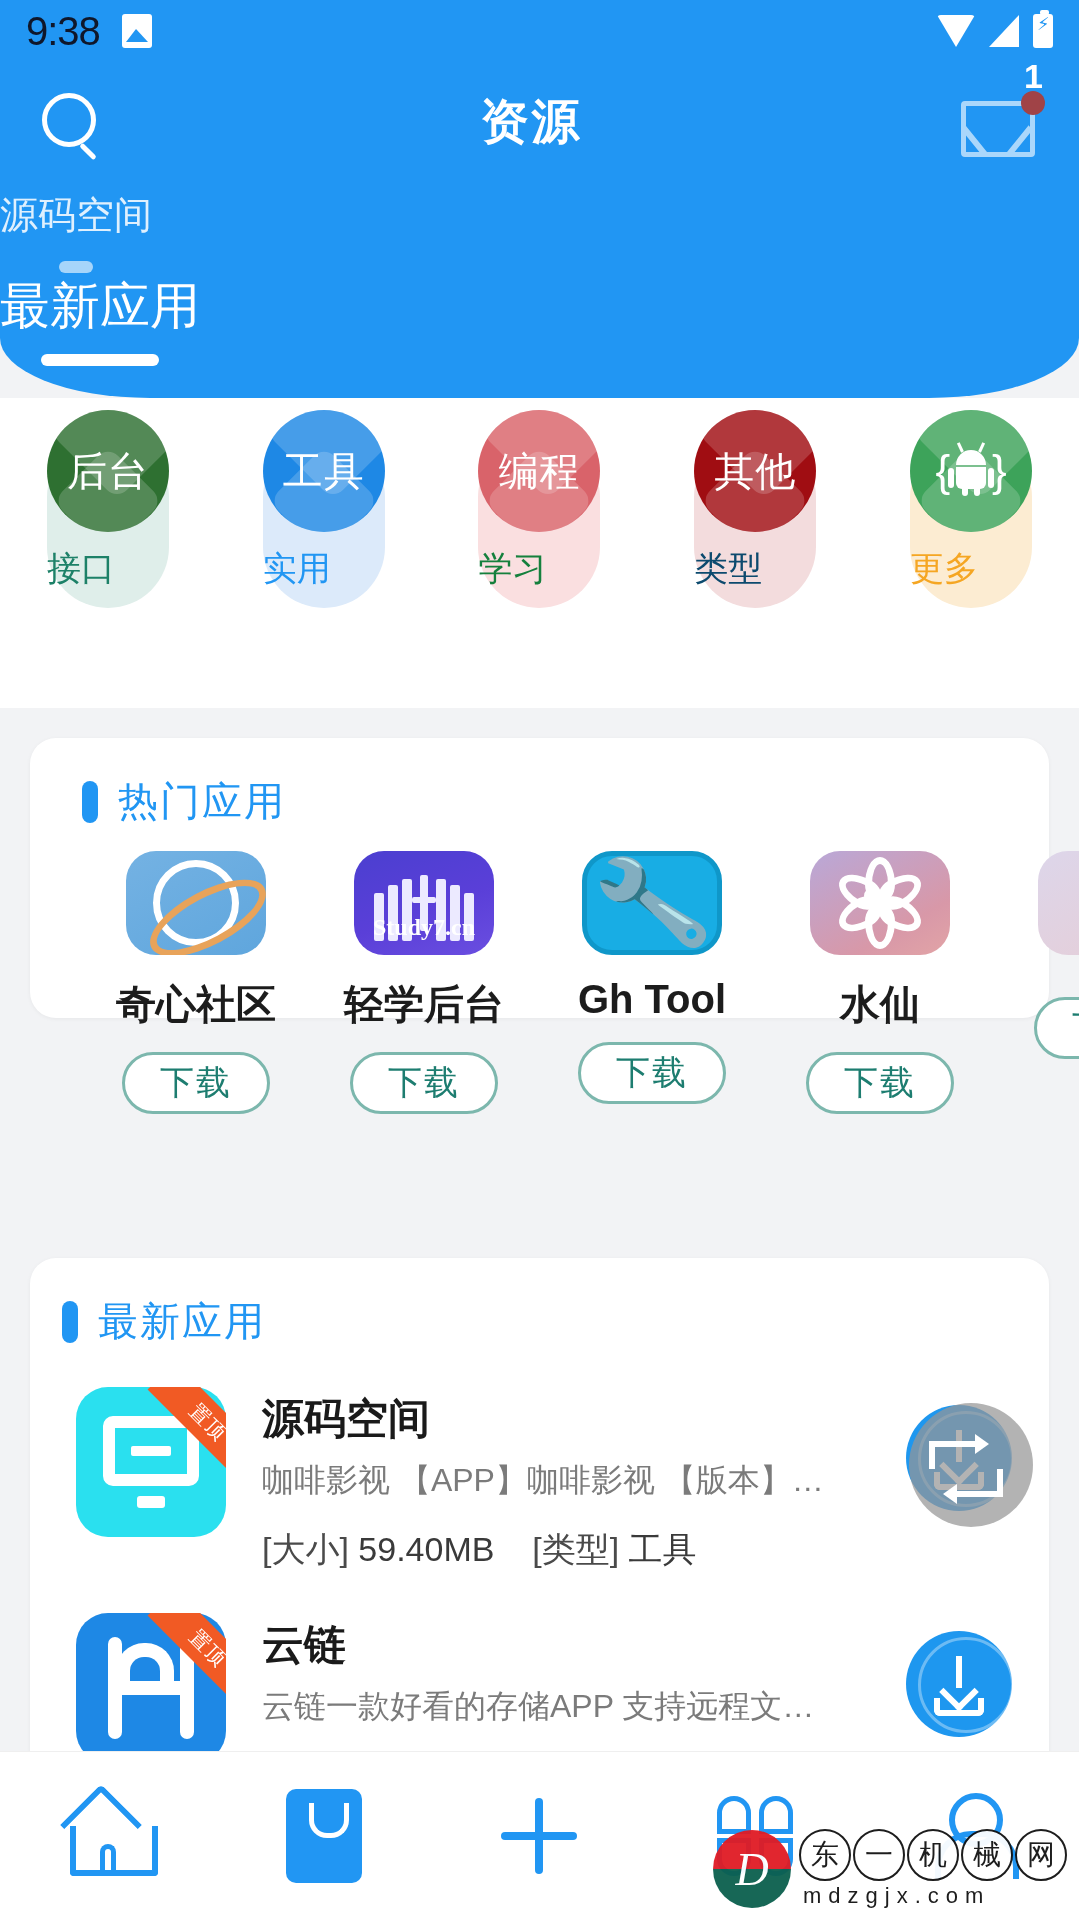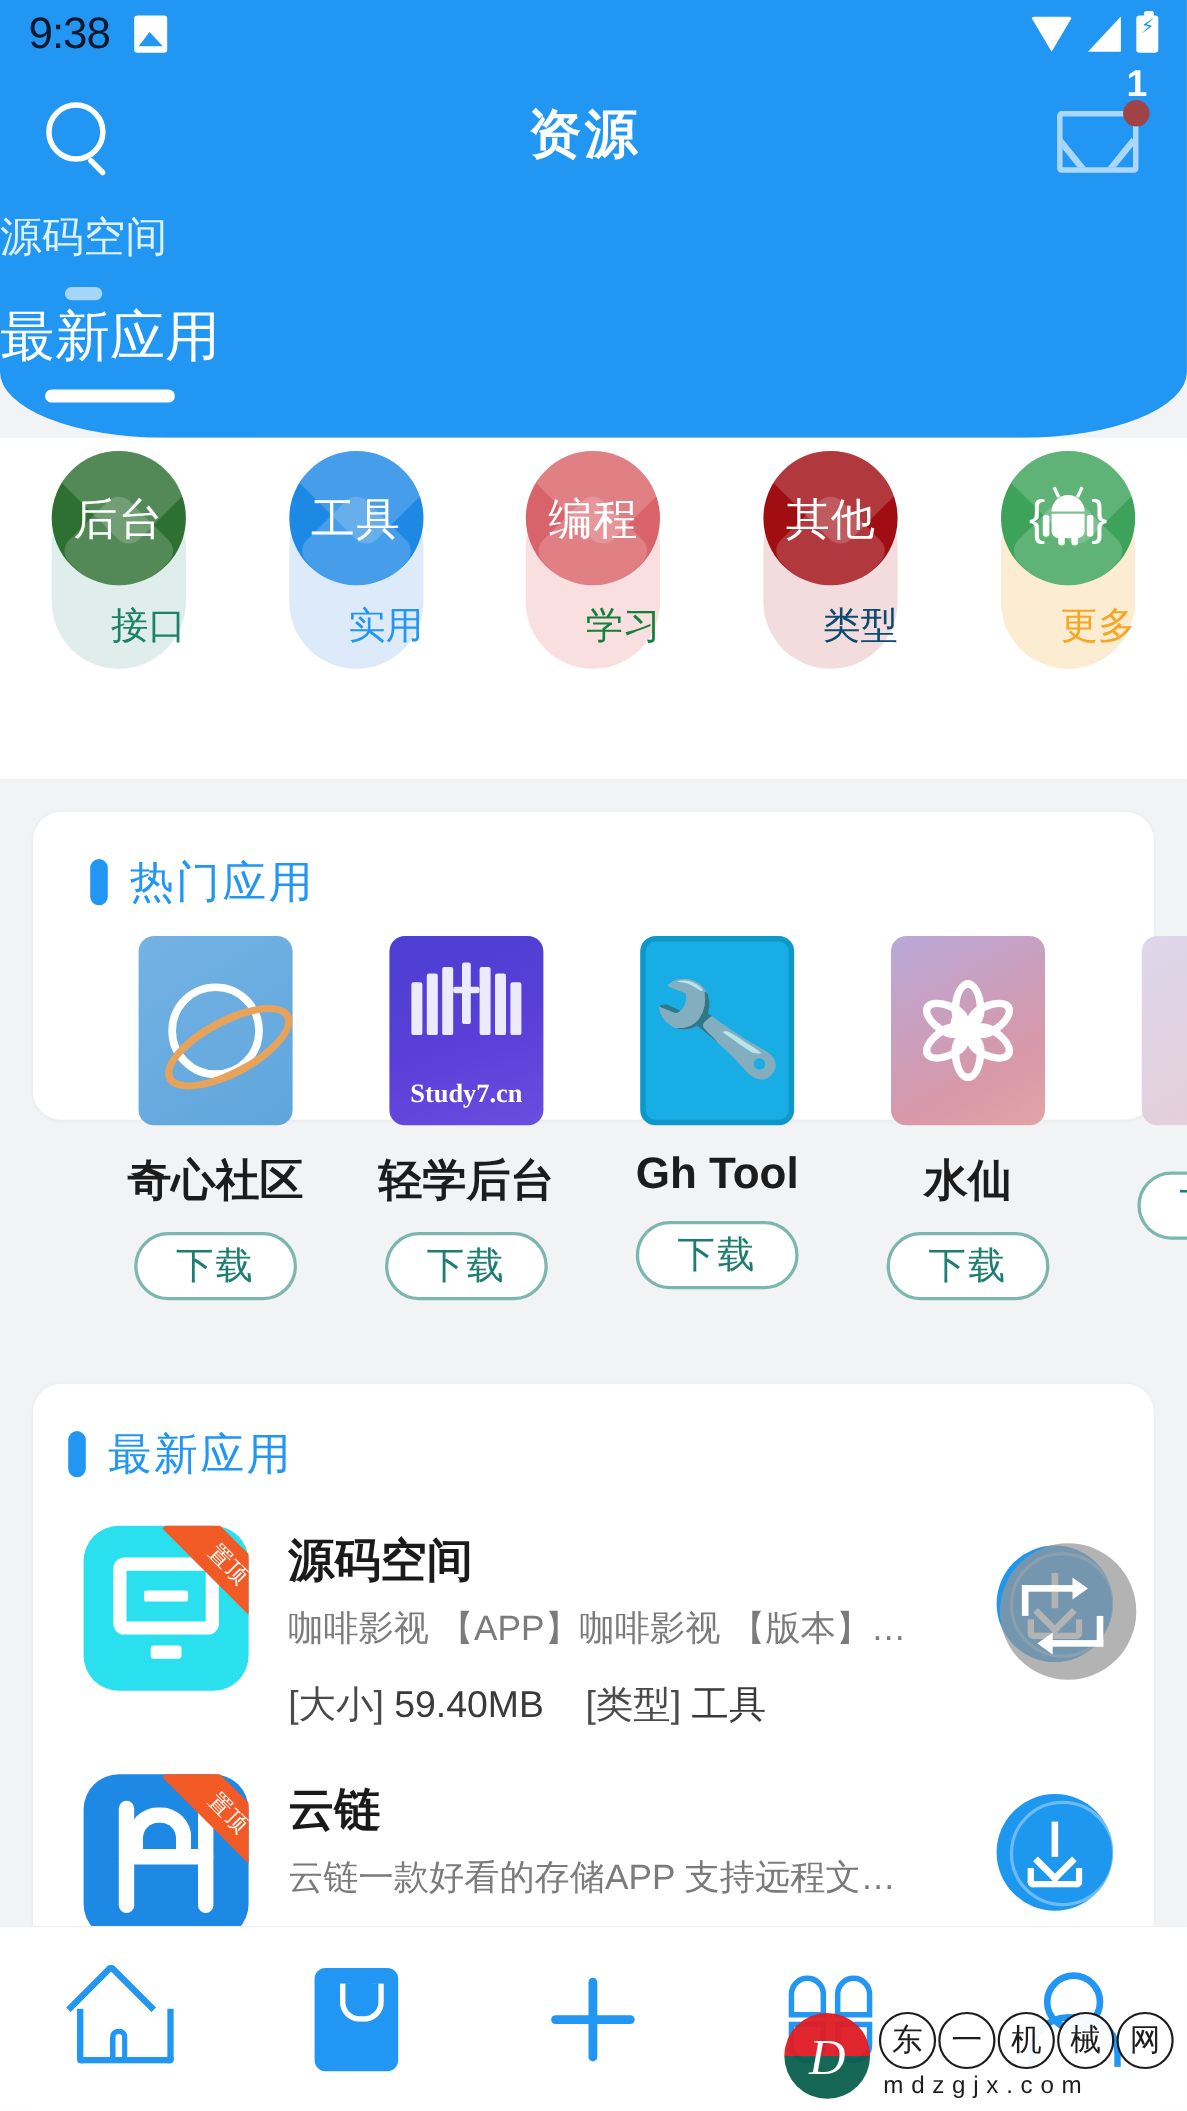--- a/index.html
+++ b/index.html
@@ -100,21 +100,21 @@
     display:flex; align-items:center; justify-content:center;
   }
   .cat-circle .diamond {
     position:absolute; width: 96px; height: 96px; background: rgba(255,255,255,.18);
     transform: rotate(45deg) ; border-radius: 14px;
   }
   .cat-circle .diamond.d2 { width:78px; height:78px; top:52px; left:22px; }
   .cat-circle .diamond.d1 { top:-26px; left:22px; }
   .cat-top-text { position: relative; color:#fff; font-size: 40px; font-weight: 500; z-index: 2; letter-spacing: 1px; }
   .cat-label {
-    position: absolute; top: 136px; left: 0; width: 122px; text-align: right;
+    position: absolute; top: 136px; left: 0; width: 122px; text-align: left;
     font-size: 34px; font-weight: 500;
   }
   .cat-android { position: relative; z-index:2; display:flex; align-items:center; color:#fff; font-size:44px; font-weight:300;}
   .droid { width:34px; height:42px; position:relative; margin: 0 4px; }
   .droid .head { position:absolute; top:0; left:2px; width:30px; height:15px; background:#fff; border-radius:15px 15px 0 0;}
   .droid .head::before, .droid .head::after { content:""; position:absolute; top:-8px; width:3px; height:10px; background:#fff; transform-origin:bottom;}
   .droid .head::before { left:5px; transform: rotate(-25deg); }
   .droid .head::after { right:5px; transform: rotate(25deg); }
   .droid .body { position:absolute; top:17px; left:2px; width:30px; height:22px; background:#fff; border-radius:0 0 6px 6px;}
   .droid .arm { position:absolute; top:18px; width:6px; height:20px; background:#fff; border-radius:3px;}
@@ -129,21 +129,21 @@
     box-shadow: 0 1px 4px rgba(0,0,0,.05);
   }
   .card-hot { top: 738px; height: 280px; padding-left: 20px; }
   .card-new { top: 1258px; height: 700px; overflow: hidden; }
   .sec-head { display:flex; align-items:center; gap: 20px; padding: 36px 0 0 32px; }
   .sec-mark { width: 16px; height: 42px; border-radius: 8px; background: #2196f3; }
   .sec-title { font-size: 40px; color: #2196f3; font-weight: 500; letter-spacing: 2px; }
 
   .hot-row { display:flex; padding: 22px 0 0 54px; gap: 44px; }
   .hot-item { width: 184px; flex: 0 0 184px; display:flex; flex-direction:column; align-items:center; cursor:pointer; }
-  .hot-icon { width: 140px; height: 172px; border-radius: 14px; position: relative; overflow:hidden;
+  .hot-icon { width: 140px; height: 104px; border-radius: 30px; position: relative; overflow:hidden;
               display:flex; align-items:center; justify-content:center; }
   .hot-name { margin-top: 22px; font-size: 40px; font-weight: 600; color: #1c1c1c; white-space: nowrap; }
   .dl-btn {
     margin-top: 20px; width: 148px; height: 62px; border: 3px solid #7cb7ad; border-radius: 31px;
     color: #1d7d70; font-size: 34px; display:flex; align-items:center; justify-content:center;
     background:#fff; cursor:pointer; letter-spacing:2px;
   }
 
   
   .ico-orbit { background: linear-gradient(150deg,#74b2e3,#5fa6dd); }

